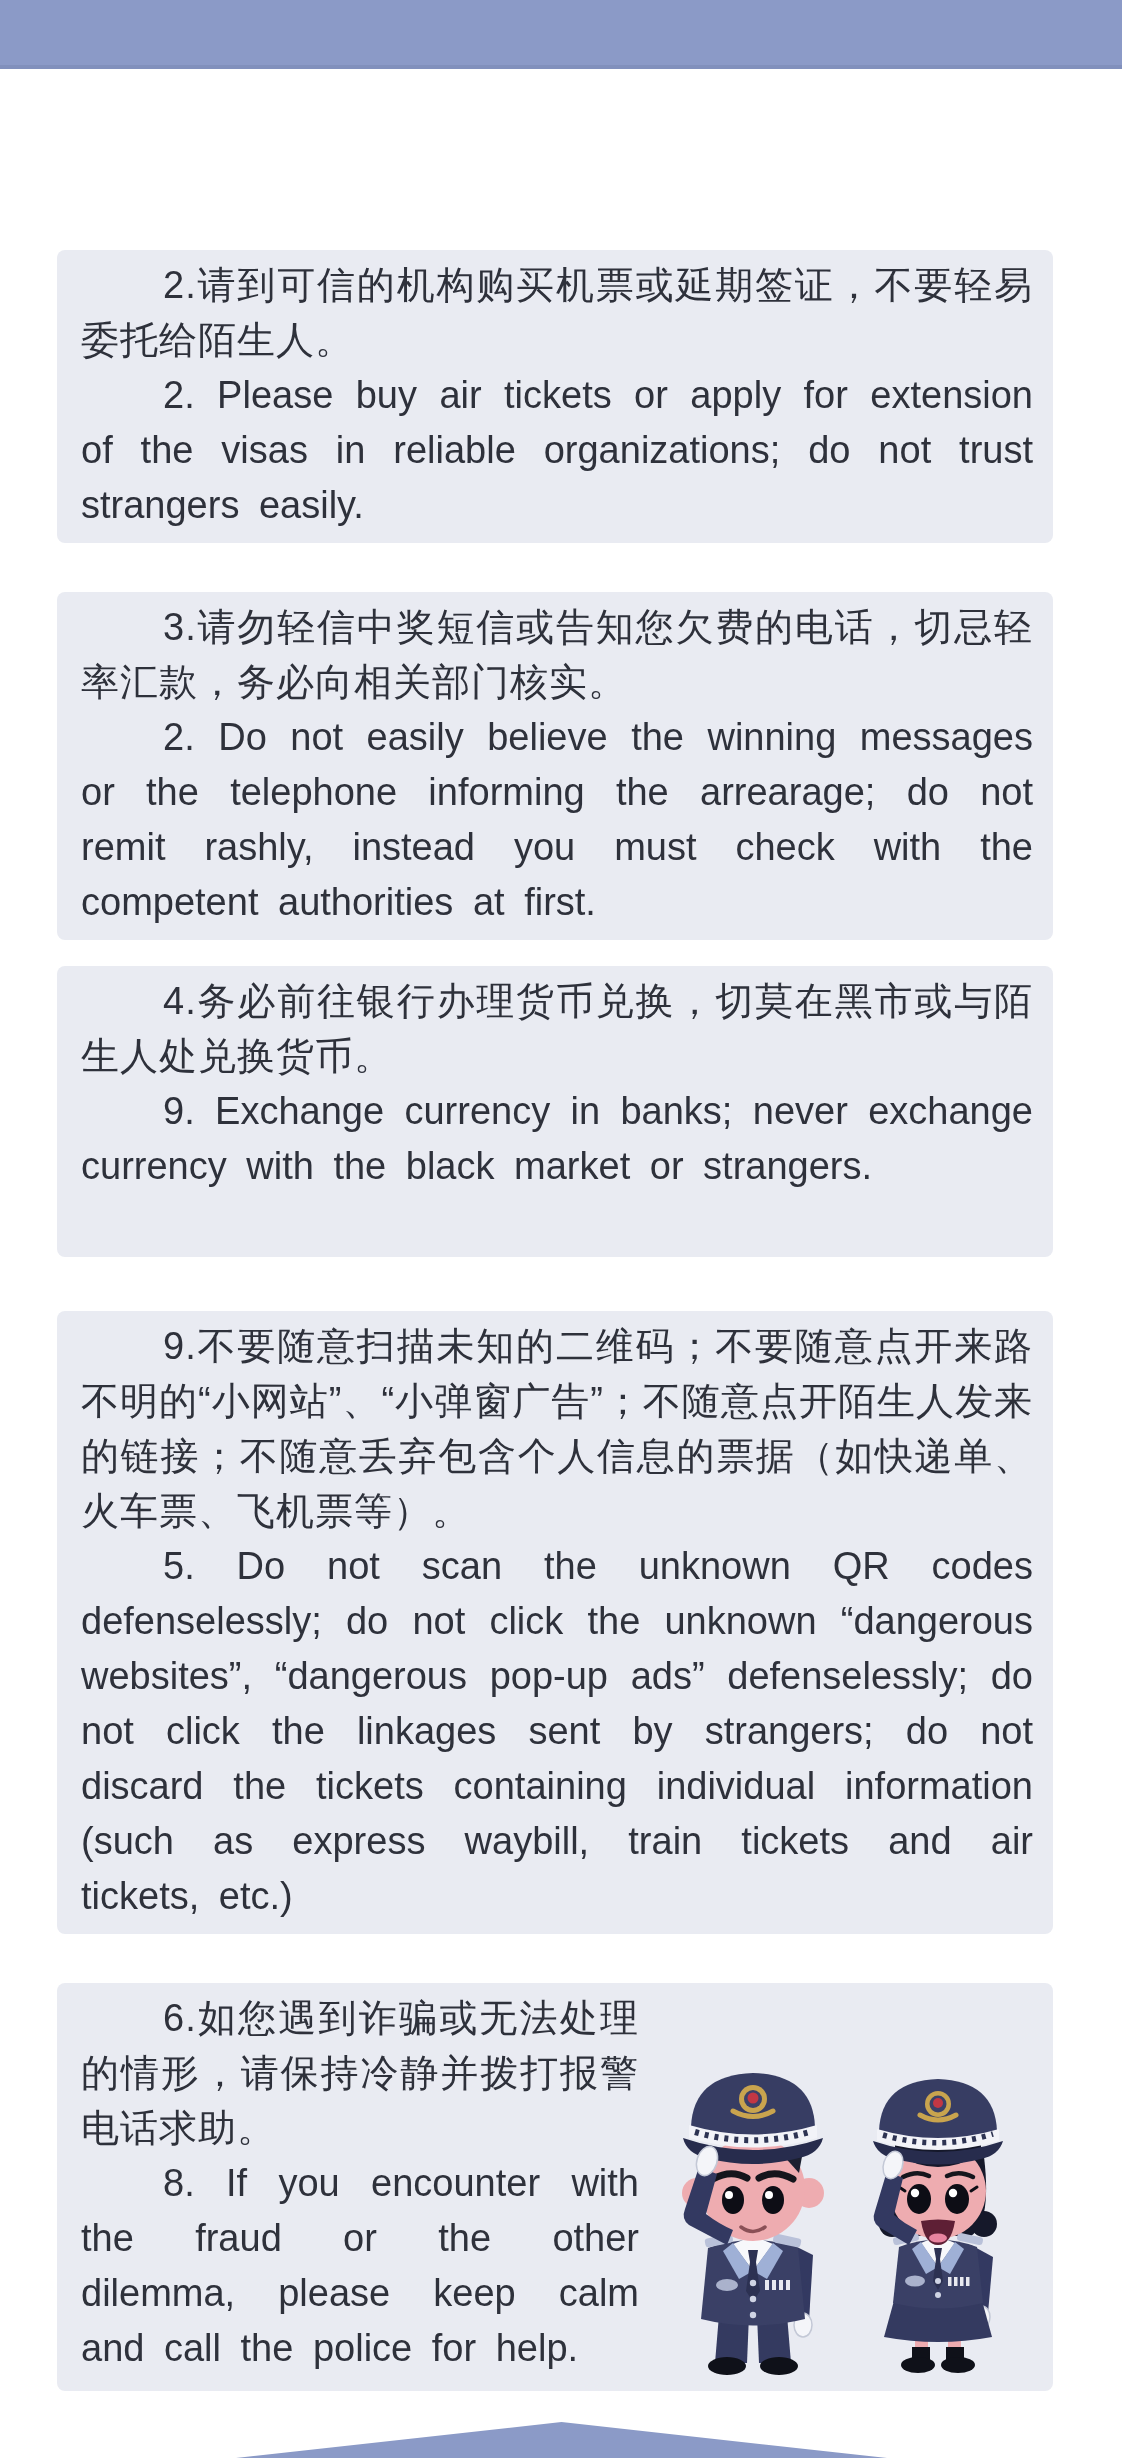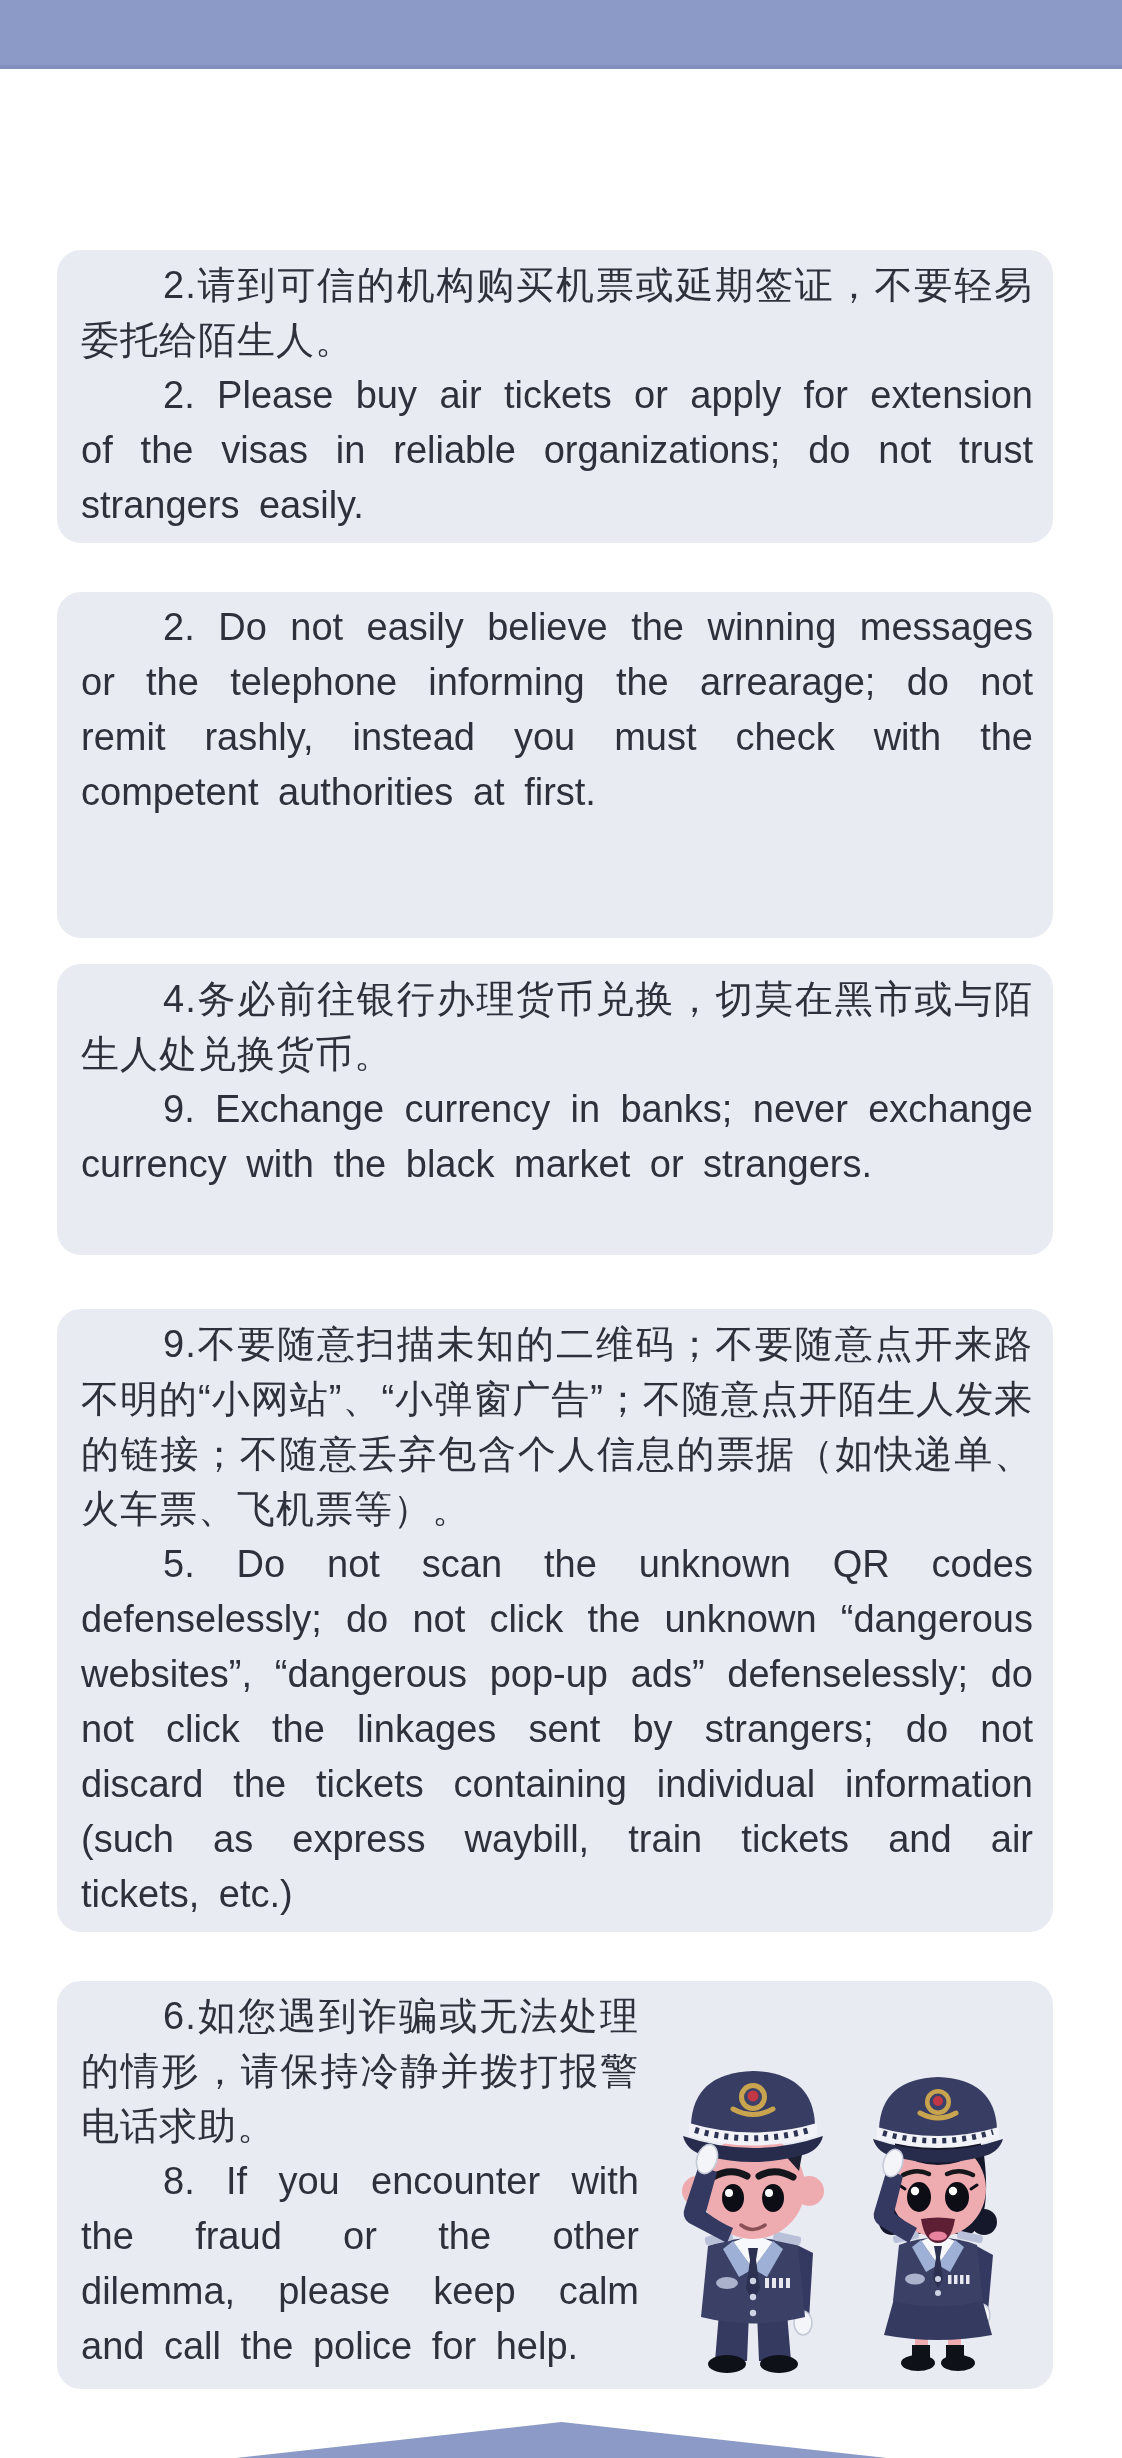--- a/index.html
+++ b/index.html
@@ -27,21 +27,21 @@
     height:65px;
     background:var(--accent,#8b9ac7);
     border-bottom:4px solid var(--accent-dark,#8190bc);
   }
   .tips{
     width:996px;
     margin-left:57px;
   }
   .tip-box{
     background:var(--box-bg,#e9ebf2);
-    border-radius:24px;
+    border-radius:8px;
     padding:8px 20px 10px 24px;
     color:var(--text,#2e313b);
     font-size:38px;
     line-height:55px;
     overflow:hidden;
   }
   .tip-box:nth-of-type(1){margin-top:181px;min-height:273px;}
   .tip-box:nth-of-type(2){margin-top:49px;min-height:328px;}
   .tip-box:nth-of-type(3){margin-top:26px;min-height:273px;}
   .tip-box:nth-of-type(4){margin-top:54px;min-height:603px;}
@@ -81,20 +81,21 @@
   <div class="top-bar"></div>
 
   <div class="tips">
 
     <section class="tip-box">
       <p class="cn">2.请到可信的机构购买机票或延期签证，不要轻易委托给陌生人。</p>
       <p class="en">2. Please buy air tickets or apply for extension of the visas in reliable organizations; do not trust strangers easily.</p>
     </section>
 
     <section class="tip-box">
+      <p class="cn">3.请勿轻信中奖短信或告知您欠费的电话，切忌轻率汇款，务必向相关部门核实。</p>
       <p class="en">2. Do not easily believe the winning messages or the telephone informing the arrearage; do not remit rashly, instead you must check with the competent authorities at first.</p>
     </section>
 
     <section class="tip-box">
       <p class="cn">4.务必前往银行办理货币兑换，切莫在黑市或与陌生人处兑换货币。</p>
       <p class="en">9. Exchange currency in banks; never exchange currency with the black market or strangers.</p>
     </section>
 
     <section class="tip-box">
       <p class="cn">9.不要随意扫描未知的二维码；不要随意点开来路不明的“小网站”、“小弹窗广告”；不随意点开陌生人发来的链接；不随意丢弃包含个人信息的票据（如快递单、火车票、飞机票等）。</p>

